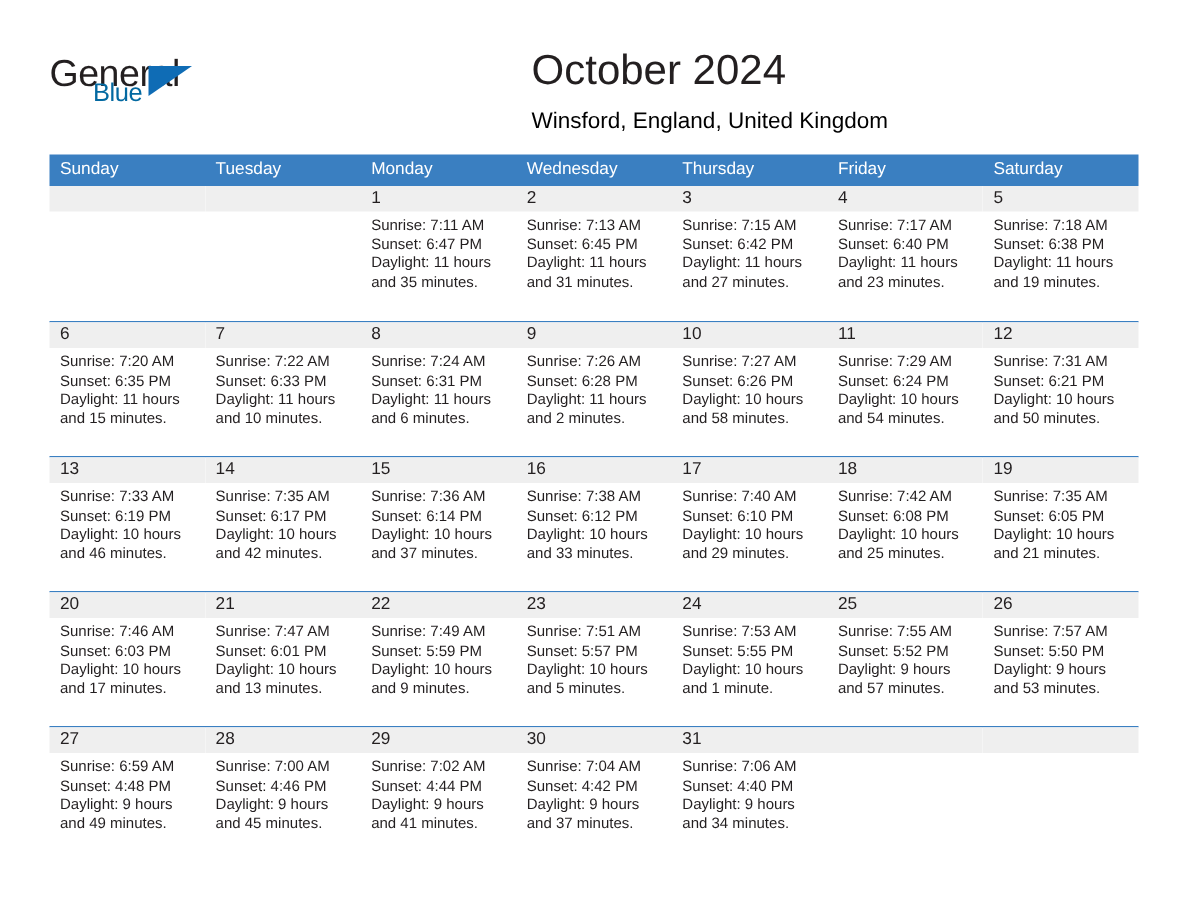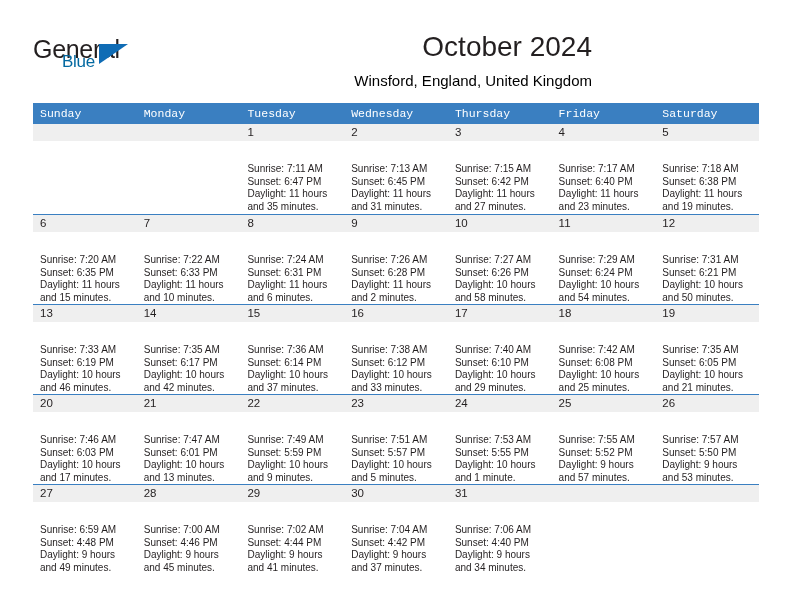--- a/index.html
+++ b/index.html
@@ -51,21 +51,21 @@
     left: 29px; top: 12px;
     font-size: 17px;
     letter-spacing: -0.3px;
     color: #0369a1;
     line-height: 27px;
   }
   .title-block {
     position: absolute;
     right: 35px;
     top: 30px;
-    text-align: right;
+    text-align: left;
   }
   .cal-title {
     font-size: 28px;
     font-weight: normal;
     color: #231f20;
     line-height: 34px;
     white-space: nowrap;
   }
   .cal-subtitle {
     font-size: 15px;
@@ -79,21 +79,20 @@
   .calendar {
     position: absolute;
     left: 33px;
     top: 103px;
     width: 726px;
   }
   .weekday-row {
     display: flex;
     background: #3a7fc1;
     height: 21px;
-    font-family: Liberation Mono, monospace;
   }
   .weekday {
     flex: 1 1 0;
     color: #ffffff;
     font-size: 11.5px;
     line-height: 21px;
     padding-left: 7px;
     box-sizing: border-box;
     white-space: nowrap;
   }
@@ -118,21 +117,20 @@
     box-sizing: border-box;
   }
   .day-num {
     font-size: 11.5px;
     color: #231f20;
     line-height: 17px;
     padding-left: 7px;
   }
   .day-lines {
     padding: 4px 6px 0 7px;
-    margin-top: 18px;
   }
   .day-line {
     font-size: 10px;
     line-height: 12.6px;
     color: #231f20;
     white-space: nowrap;
   }
   .day-cell.empty .day-band { background: #efefef; }
 </style>
 </head>
@@ -146,22 +144,22 @@
   </div>
   <div class="title-block">
     <div class="cal-title">October 2024</div>
     <div class="cal-subtitle">Winsford, England, United Kingdom</div>
   </div>
 </div>
 
 <div class="calendar">
   <div class="weekday-row" id="weekday-row">
       <div class="weekday">Sunday</div>
+      <div class="weekday">Tuesday</div>
       <div class="weekday">Monday</div>
-      <div class="weekday">Tuesday</div>
       <div class="weekday">Wednesday</div>
       <div class="weekday">Thursday</div>
       <div class="weekday">Friday</div>
       <div class="weekday">Saturday</div>
     </div>
   <div id="weeks-container">
       <div class="week-row">
         <div class="day-cell empty">
           <div class="day-band">
             <div class="day-num"></div>

